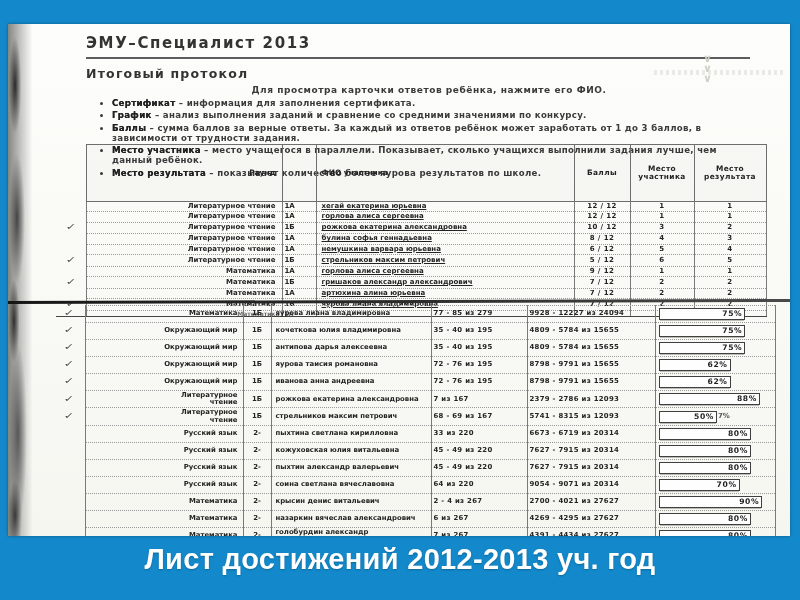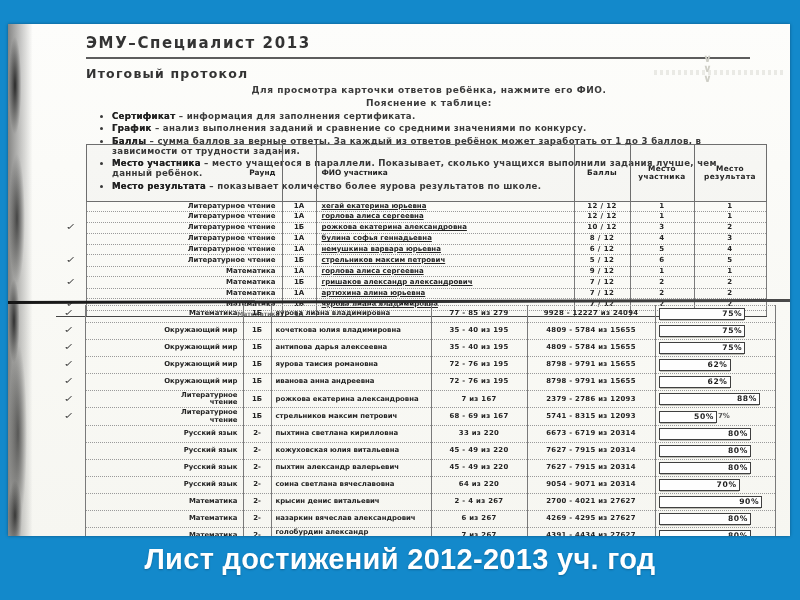--- a/index.html
+++ b/index.html
@@ -41,38 +41,38 @@
   .tick{display:inline-block;transform:scale(1.35,.85) rotate(-4deg);color:#3c3c3c;
         font-size:10px;font-weight:bold;}
 
   .t1{position:absolute;left:48px;top:120px;width:710px;font-size:7px;font-weight:bold;line-height:7.5px;}
   .t1 th{border:1px solid #6e6e6e;font-size:7.4px;padding:20px 1px;text-align:center;line-height:7.8px;background:rgba(0,0,0,.02);}
   .t1 td{border-left:1px solid #7a7a7a;border-right:1px solid #7a7a7a;
          border-top:1px dotted #9a9a9a;border-bottom:1px dotted #9a9a9a;padding:1px 2px;}
   .t1 .c-check, .t1 th.c-check{border:none;background:transparent;text-align:center;}
   .t1 .c-round{text-align:right;padding-left:100px;padding-right:6px;}
   .t1 th.c-round{padding-left:1px;}
-  .t1 .c-cls{text-align:center;margin-left:40px;}
+  .t1 .c-cls{text-align:left;margin-left:40px;}
   .t1 .c-name{text-align:left;padding-left:5px;}
   .t1 .fio{text-decoration:underline;cursor:pointer;}
   .t1 .c-score,.t1 .c-p1,.t1 .c-p2{text-align:center;letter-spacing:.4px;}
   .t1 tr.cut td{border-bottom:1px solid #444;height:5px;line-height:5px;font-size:6px;
                 color:#6b6b6b;filter:blur(.6px);padding:0 2px;}
 
   .seam{position:absolute;left:0;right:0;top:276px;height:3px;transform:rotate(-.15deg);
         background:linear-gradient(90deg,#161616,#2e2e2e 55%,#4a4a4a);}
 
   .t2{position:absolute;left:45px;top:281px;width:722px;font-size:6.9px;font-weight:bold;line-height:7.2px;}
   .t2 td{border-left:1px solid #7a7a7a;border-right:1px solid #7a7a7a;
          border-top:1px dotted #9a9a9a;border-bottom:1px dotted #9a9a9a;padding:1px 2px;}
   .t2 .c-check{border:none;background:transparent;text-align:center;}
   .t2 .c-subj{text-align:right;padding-left:66px;padding-right:5px;}
   .t2 .c-cls{text-align:center;}
   .t2 .c-name{text-align:left;padding-left:4px;}
-  .t2 .c-score,.t2 .c-range{text-align:center;letter-spacing:.3px;}
+  .t2 .c-score,.t2 .c-range{text-align:left;letter-spacing:.3px;}
   .t2 .c-pct{padding:2px 3px;position:relative;}
   .pctbox{display:inline-block;position:relative;height:10px;min-width:26px;
           border:1px solid #3f3f3f;background:#fefefe;vertical-align:middle;
           box-shadow:0 2px 0 -1px #bdbdb6;}
   .pctlab{position:absolute;right:2px;top:0;line-height:9px;font-size:7.6px;
           letter-spacing:.6px;color:#1e1e1e;}
   .artifact{display:inline-block;vertical-align:middle;margin-left:1px;font-size:7px;color:#555;}
 
   
   .caption{position:absolute;left:0;right:0;top:543px;text-align:center;color:#ffffff;
@@ -85,21 +85,20 @@
 <div class="slide">
 
   <div class="sheet">
     <div class="edge-shadow"></div>
 
     <div class="content">
       <h1 class="doc-title">ЭМУ–Специалист 2013</h1>
       <div class="rule"></div>
       <h2 class="doc-subtitle">Итоговый протокол</h2>
       <p class="hint">Для просмотра карточки ответов ребёнка, нажмите его ФИО.</p>
-      <p class="legend-intro">Пояснение к таблице:</p>
       <ul class="legend">
         <li><b>Сертификат</b><span> – информация для заполнения сертификата.</span></li>
         <li><b>График</b><span> – анализ выполнения заданий и сравнение со средними значениями по конкурсу.</span></li>
         <li><b>Баллы</b><span> – сумма баллов за верные ответы. За каждый из ответов ребёнок может заработать от 1 до 3 баллов, в зависимости от трудности задания.</span></li>
         <li><b>Место участника</b><span> – место учащегося в параллели. Показывает, сколько учащихся выполнили задания лучше, чем данный ребёнок.</span></li>
         <li><b>Место результата</b><span> – показывает количество более яурова результатов по школе.</span></li>
       </ul>
     </div>
 
     <div class="chevrons">∨<br>∨<br>∨</div>

